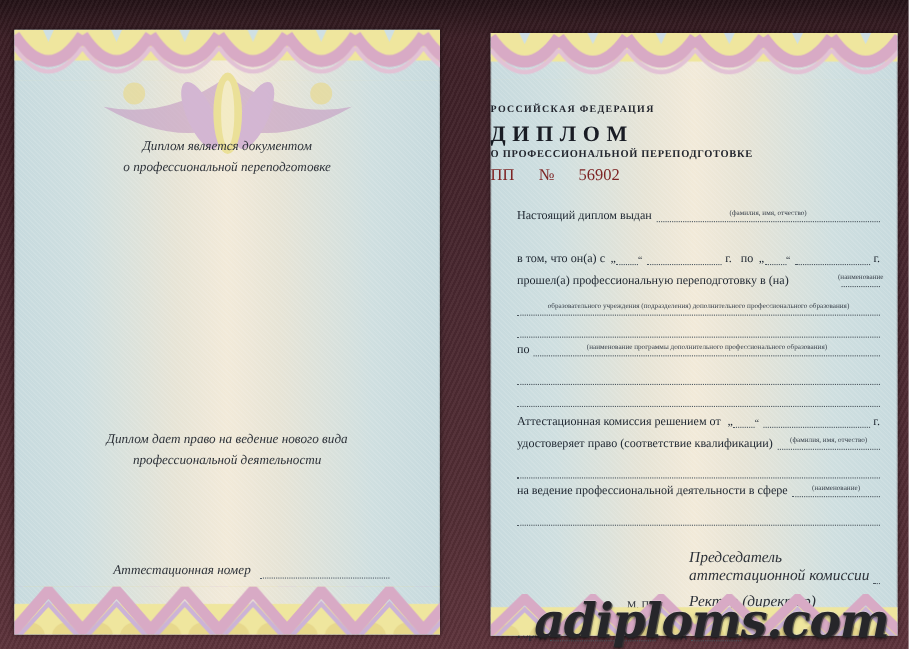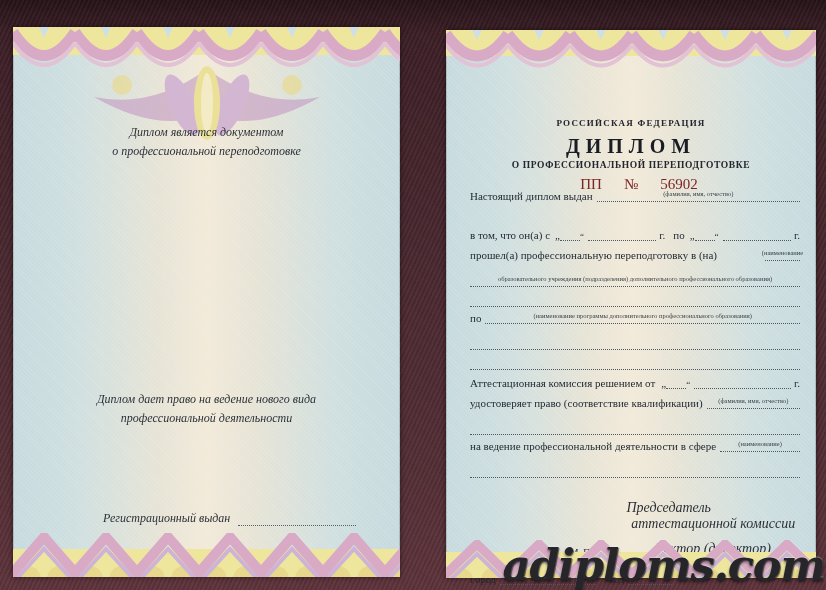--- a/index.html
+++ b/index.html
@@ -35,45 +35,45 @@
     font-style:italic;font-size:12px;line-height:1.55;color:#2c3138;
   }
   #lp-top-text{top:96px;}
   #lp-bottom-text{top:363px;}
   #lp-reg{
     position:absolute;left:90px;top:484px;
     font-style:italic;font-size:12px;color:#2c3138;display:flex;align-items:flex-end;
   }
   .reg-line{display:inline-block;width:118px;border-bottom:1px dotted #55606a;height:12px;margin-left:8px;}
   
-  .rp-head{position:absolute;left:0;top:88px;width:100%;text-align:center;color:#23262e;}
+  .rp-head{position:absolute;left:0;top:64px;width:100%;color:#23262e;}
   .rp-country{font-size:9px;font-weight:bold;letter-spacing:1.2px;}
   .rp-title{font-size:20px;font-weight:bold;letter-spacing:6px;margin-top:7px;color:#191c24;}
   .rp-subtitle{font-size:9.5px;font-weight:bold;letter-spacing:0.6px;margin-top:2px;}
-  .rp-series{font-size:15px;margin-top:6px;color:#7d2424;padding-left:16px;}
+  .rp-series{font-size:15px;margin-top:6px;color:#7d2424;}
   .rp-series .sp{display:inline-block;width:22px;}
   .rp-form{position:absolute;left:24px;right:16px;top:158px;font-size:11px;color:#1e2630;}
   .fline{display:flex;align-items:flex-end;white-space:nowrap;}
   .dots{flex:1;border-bottom:1px dotted #4d5860;height:13px;position:relative;margin-left:4px;}
   .dots-fixed{border-bottom:1px dotted #4d5860;height:13px;position:relative;display:inline-block;}
   .dotline{border-bottom:1px dotted #4d5860;height:13px;position:relative;}
   .cap{position:absolute;top:2px;left:50%;transform:translateX(-50%);font-size:6.5px;color:#39414b;white-space:nowrap;font-style:normal;}
   .q{font-size:11px;}
   .qc{vertical-align:4px;font-size:9px;}
   .sig-row{display:flex;margin-top:22px;align-items:flex-end;}
   .mp{margin-left:100px;font-size:9.5px;color:#2c3138;}
   .sig-col{flex:1;margin-left:34px;font-style:italic;font-size:14px;color:#2c3138;}
-  .sig-line{display:flex;align-items:center;flex-direction:column;}
+  .sig-line{display:flex;align-items:center;}
   .city-row{display:flex;align-items:flex-end;margin-top:14px;font-size:10.5px;}
   .city-dots{width:96px;border-bottom:1px dotted #4d5860;height:12px;margin-left:4px;}
   .year-dots{width:46px;border-bottom:1px dotted #4d5860;height:12px;margin-left:4px;}
   .year-label{margin-left:14px;}
   
   #watermark{
-    position:absolute;right:1px;bottom:0px;
+    position:absolute;right:18px;bottom:0px;
     font-family:"DejaVu Serif", serif;font-weight:bold;font-style:italic;
     font-size:43px;letter-spacing:-1px;color:#26262a;
     text-shadow:0 2px 3px rgba(0,0,0,0.55), 0 -1px 1px rgba(255,255,255,0.35), 1px 1px 0 rgba(60,60,60,0.6);
     margin-left:13px;
   }
   .medallion{position:absolute;left:50%;transform:translateX(-50%);top:36px;}
 </style>
 </head>
 <body>
 
@@ -108,21 +108,21 @@
     <div>Диплом является документом</div>
     <div>о профессиональной переподготовке</div>
   </div>
 
   <div class="lp-text" id="lp-bottom-text">
     <div>Диплом дает право на ведение нового вида</div>
     <div>профессиональной деятельности</div>
   </div>
 
   <div id="lp-reg">
-    <span>Регистрационный выдан</span>
+    <span>Аттестационная номер</span>
     <span class="reg-line"></span>
   </div>
 
   <svg class="border-svg border-bottom" height="44">
     <defs>
       <pattern id="chevL" width="62" height="44" patternUnits="userSpaceOnUse">
         <rect y="16" width="62" height="28" fill="#efe69e"></rect>
         <circle cx="15" cy="46" r="13" fill="#e7d88c"></circle>
         <circle cx="47" cy="46" r="13" fill="#e7d88c"></circle>
         <path d="M-2,42 L31,4 L64,42" stroke="#d8aac5" stroke-width="10" fill="none"></path>

